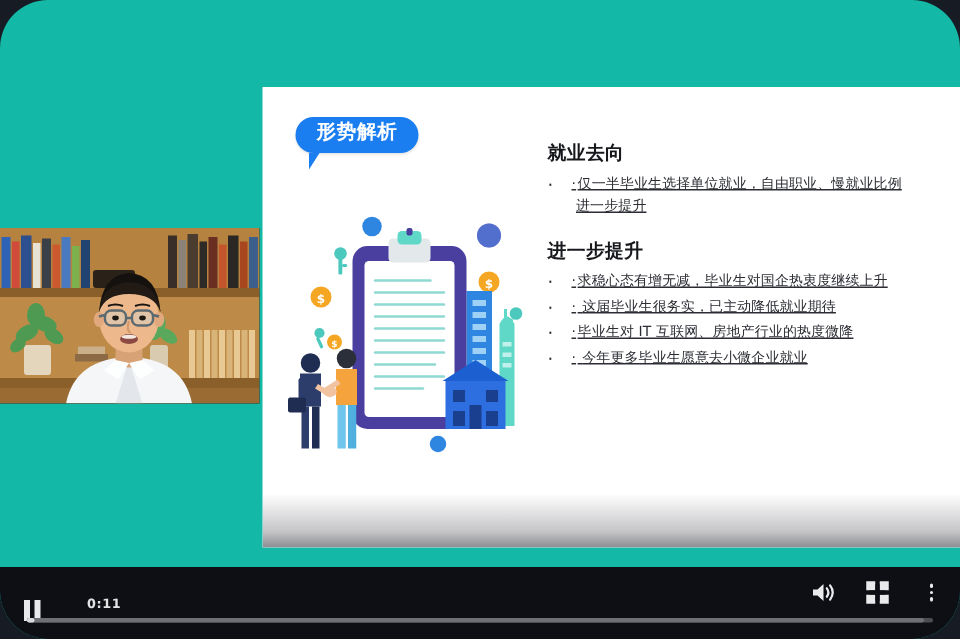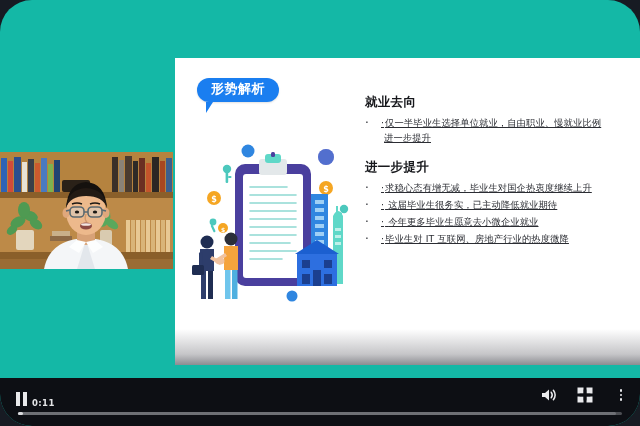--- a/index.html
+++ b/index.html
@@ -64,21 +64,21 @@
   
   .webcam{
     position:absolute;left:0;top:152px;width:173px;height:117px;
     overflow:hidden;background:#2b1d12;
   }
   .wc-svg{display:block;}
 
   
   .controls{position:absolute;left:0;right:0;bottom:0;height:48px;background:#0d0f14;}
   .ctl-row{position:absolute;left:0;right:0;top:4px;height:26px;}
-  .ctl-left{position:absolute;left:12px;top:0;display:flex;align-items:flex-end;height:26px;gap:2px;}
+  .ctl-left{position:absolute;left:12px;top:16px;display:flex;align-items:flex-start;height:26px;gap:28px;}
   .ctl-right{position:absolute;right:10px;top:0;display:flex;align-items:center;height:26px;gap:18px;}
   .icon-btn{
     display:flex;align-items:center;justify-content:center;
     width:18px;height:18px;cursor:pointer;
   }
   .pause-ico{display:flex;gap:3px;}
   .pause-ico i{display:block;width:4px;height:14px;background:#e9eaec;}
   .time{color:#e3e4e6;font-size:8.5px;font-weight:700;letter-spacing:.4px;}
   .dots{display:flex;flex-direction:column;gap:2px;align-items:center;}
   .dots i{display:block;width:2.5px;height:2.5px;border-radius:50%;background:#e9eaec;}
@@ -230,24 +230,24 @@
       <div class="sec">
         <div class="sec-h">进一步提升</div>
         <ul class="bullets">
           <li>
             <span class="sub-dot">·</span><span>求稳心态有增无减，毕业生对国企热衷度继续上升</span>
           </li>
           <li>
             <span class="sub-dot">·</span>&nbsp;<span>这届毕业生很务实，已主动降低就业期待</span>
           </li>
           <li>
-            <span class="sub-dot">·</span>&nbsp;<span>今年更多毕业生愿意去小微企业就业</span>
+            <span class="sub-dot">·</span><span>毕业生对 IT 互联网、房地产行业的热度微降</span>
           </li>
           <li>
-            <span class="sub-dot">·</span><span>毕业生对 IT 互联网、房地产行业的热度微降</span>
+            <span class="sub-dot">·</span>&nbsp;<span>今年更多毕业生愿意去小微企业就业</span>
           </li>
         </ul>
       </div>
 
     </div>
 
     <div class="slide-shadow"></div>
   </div>
 
   <div class="webcam">

